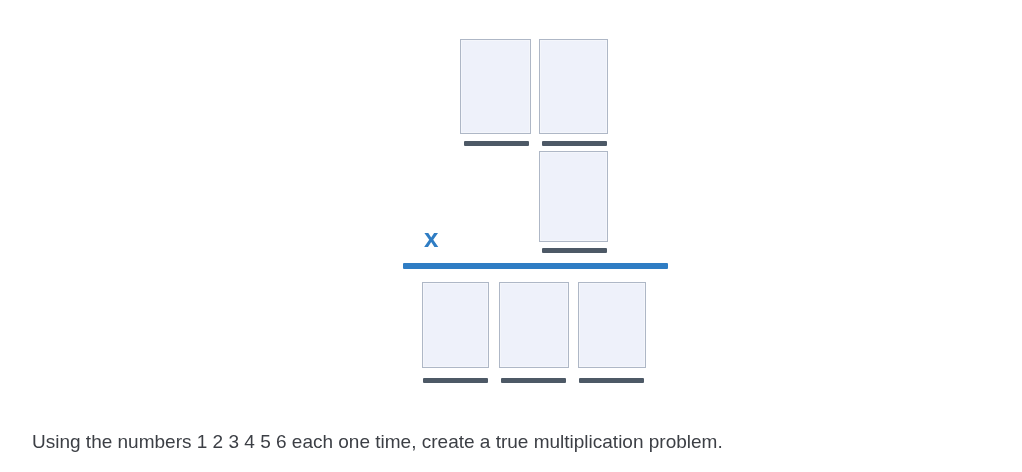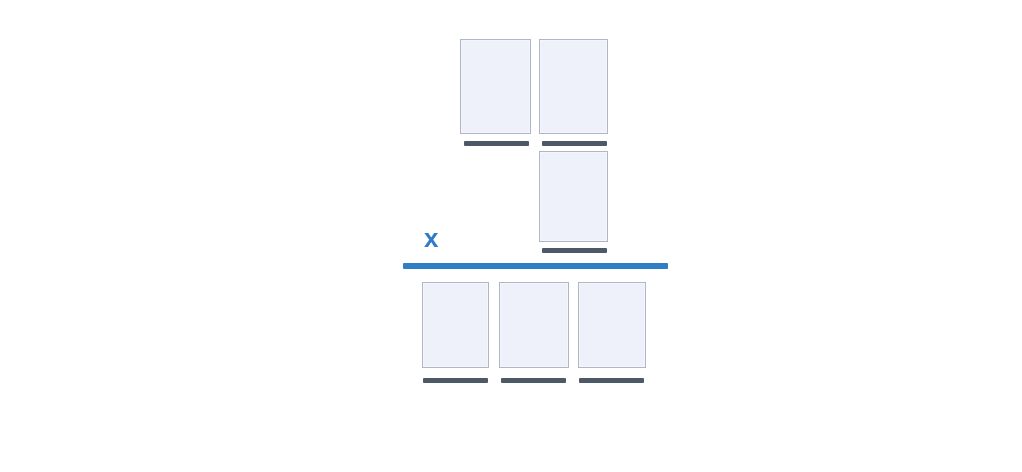--- a/index.html
+++ b/index.html
@@ -93,14 +93,15 @@
 
   <input class="slot" type="text" maxlength="1" style="left: 422px; top: 282px; width: 67px; height: 86px;" value="">
   <div class="underbar" style="left:423px; top:378px; width:65px; height:5px;"></div>
 
   <input class="slot" type="text" maxlength="1" style="left: 499px; top: 282px; width: 70px; height: 86px;" value="">
   <div class="underbar" style="left:501px; top:378px; width:65px; height:5px;"></div>
 
   <input class="slot" type="text" maxlength="1" style="left: 578px; top: 282px; width: 68px; height: 86px;" value="">
   <div class="underbar" style="left:579px; top:378px; width:65px; height:5px;"></div>
 
+  <div class="caption">Using the numbers 1 2 3 4 5 6 each one time, create a true multiplication problem.</div>
 
 </div>
 
 </body></html>

